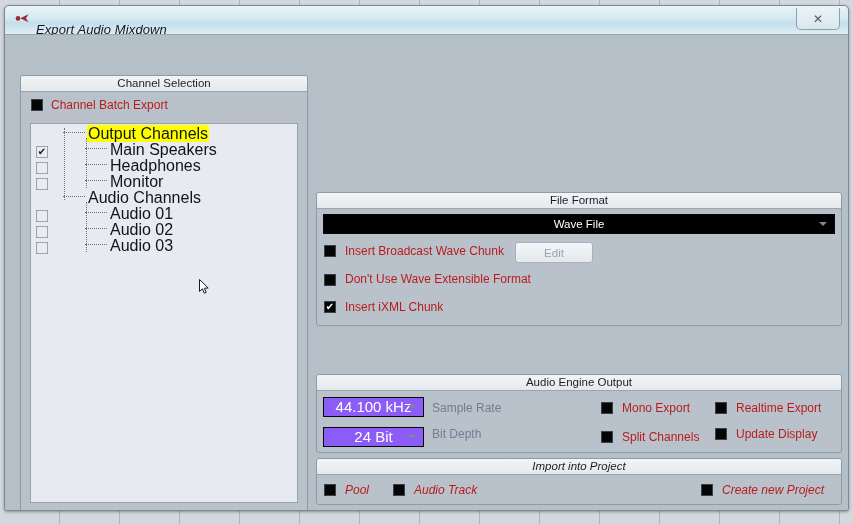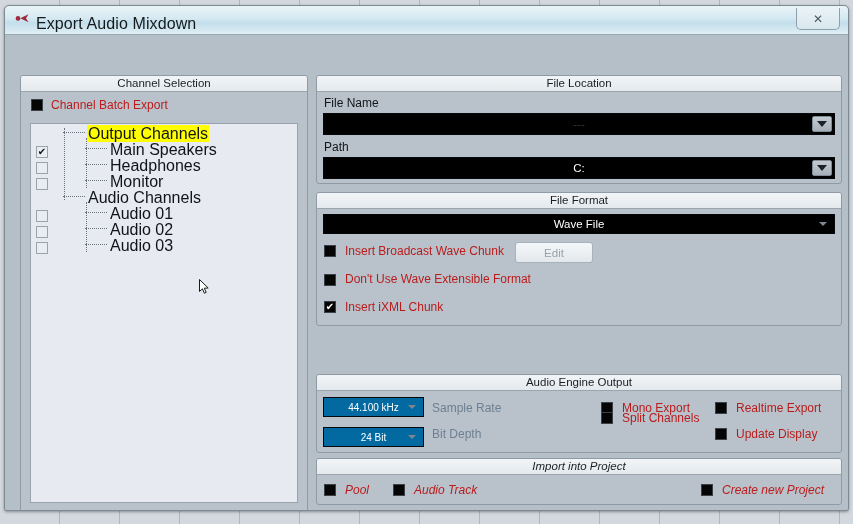--- a/index.html
+++ b/index.html
@@ -38,24 +38,25 @@
     height: 28px;
     background: linear-gradient(to bottom, #e8f4f8 0%, #d6eaf2 42%, #c3dfeb 60%, #dfeef4 100%);
     border-bottom: 1px solid #9aa8b2;
     border-radius: 4px 4px 0 0;
   }
   #app-icon {
     position: absolute; left: 10px; top: 7px;
     width: 15px; height: 14px;
   }
   #title-text {
-    position: absolute; left: 31px; top: 9px;
-    font-size: 16px; color: #15191c;
+    position: absolute; left: 31px; top: 16px;
+    font-size: 13px; color: #15191c;
     letter-spacing: .1px;
     white-space: nowrap;
+    font-style: italic;
   }
   #close-btn {
     position: absolute; right: 8px; top: 2px;
     width: 42px; height: 21px;
     background: linear-gradient(to bottom,#eaf3f7,#d8e7ee);
     border: 1px solid #8fa0ab;
     border-top: none;
     border-radius: 0 0 5px 5px;
     display: flex; align-items: center; justify-content: center;
     cursor: pointer;
@@ -222,25 +223,25 @@
     border-radius: 3px;
     display: flex; align-items: center; justify-content: center;
     font-size: 11.5px; color: #9aa3ab;
     cursor: default;
   }
 
   
   .smallcombo {
     position: absolute;
     width: 101px; height: 20px;
-    background: #0369a1;
+    background: #8b5cf6;
     border: 1px solid #05070a;
     box-sizing: border-box;
-    display: flex; align-items: center; justify-content: center;
-    color: #fff; font-size: 10px;
+    display: flex; align-items: flex-start; justify-content: center;
+    color: #fff; font-size: 15px;
     cursor: pointer;
   }
   .dimlabel { position: absolute; font-size: 12px; color: #6d7f92; }
 </style>
 </head>
 <body>
 
 <div id="backdrop"></div>
 
 <div id="dialog">
@@ -315,39 +316,20 @@
 
         <span id="cursor-arrow">
           <svg width="11" height="16" viewBox="0 0 11 16">
             <path d="M0.5 0.5 L0.5 12.5 L3.4 9.8 L5.3 14.2 L7.2 13.4 L5.3 9.2 L9.2 9.0 Z" fill="#ffffff" stroke="#1a1a1a" stroke-width="1"></path>
           </svg>
         </span>
       </div>
 
     </div>
 
-    <div class="group" id="grp-location">
-      <div class="gtitle">File Location</div>
-
-      <span class="fieldlabel" style="left:7px; top:20px;">File Name</span>
-      <div class="blackfield dim" style="left:6px; top:37px; width:512px; height:22px;">
-        <span>---</span>
-        <span class="dropbtn">
-          <span class="tri-down"></span>
-        </span>
-      </div>
-
-      <span class="fieldlabel" style="left:7px; top:64px;">Path</span>
-      <div class="blackfield" style="left:6px; top:81px; width:512px; height:22px;">
-        <span>C:</span>
-        <span class="dropbtn">
-          <span class="tri-down"></span>
-        </span>
-      </div>
-    </div>
 
     <div class="group" id="grp-format">
       <div class="gtitle">File Format</div>
 
       <div class="blackfield" style="left:6px; top:21px; width:512px; height:20px;">
         <span>Wave File</span>
         <span class="tri-small"></span>
       </div>
 
       <div class="fmtrow" style="left:7px; top:51px;">
@@ -388,21 +370,21 @@
       <span class="dimlabel" style="left:115px; top:52px;">Bit Depth</span>
 
       <div class="fmtrow" style="left:284px; top:26px;">
         <span class="cb"></span>
         <span class="cblabel">Mono Export</span>
       </div>
       <div class="fmtrow" style="left:398px; top:26px;">
         <span class="cb"></span>
         <span class="cblabel">Realtime Export</span>
       </div>
-      <div class="fmtrow" style="left:284px; top:36px;">
+      <div class="fmtrow" style="left:284px; top:55px;">
         <span class="cb"></span>
         <span class="cblabel">Split Channels</span>
       </div>
       <div class="fmtrow" style="left:398px; top:52px;">
         <span class="cb"></span>
         <span class="cblabel">Update Display</span>
       </div>
     </div>
 
     <div class="group" id="grp-import">

